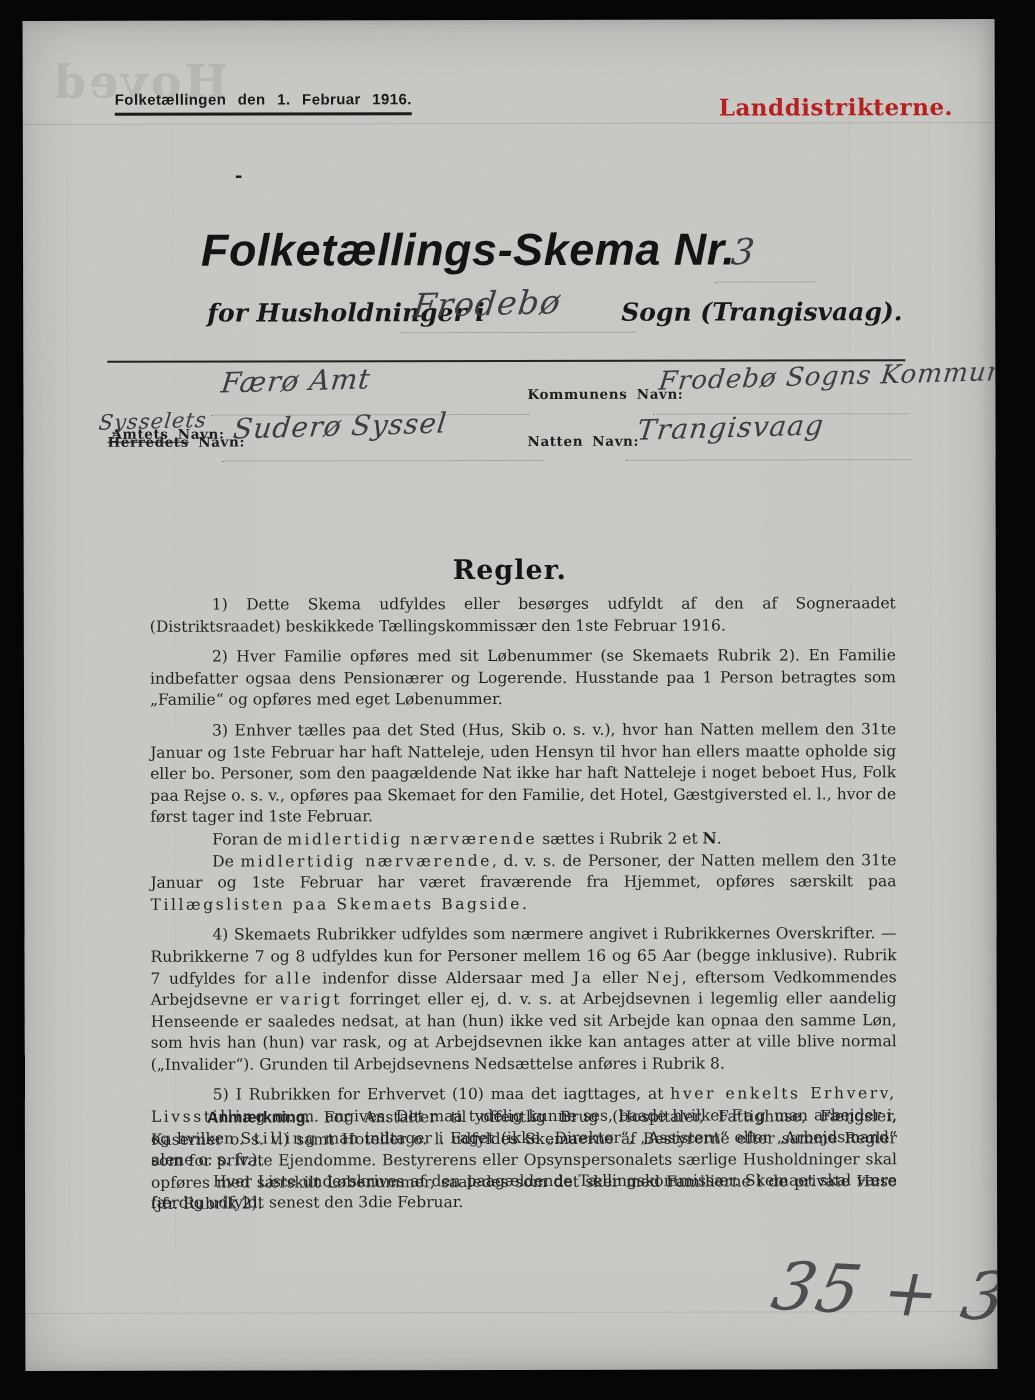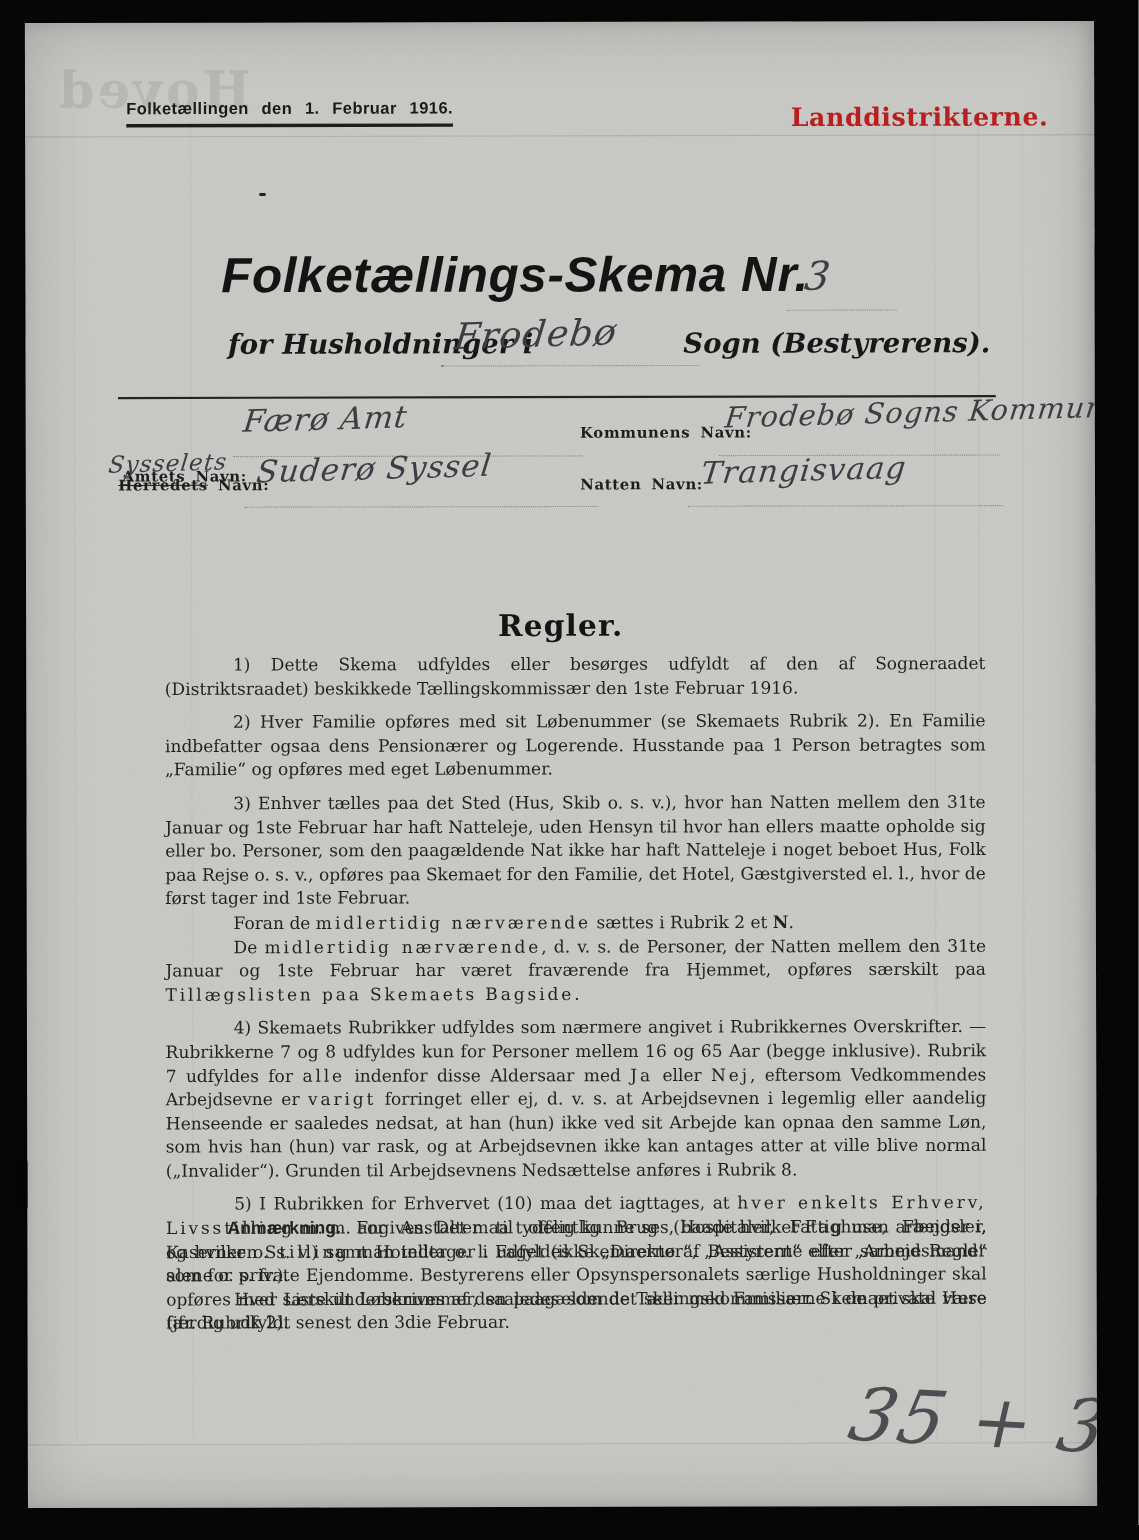--- a/index.html
+++ b/index.html
@@ -124,21 +124,21 @@
   <div class="abs hdr-right">Landdistrikterne.</div>
   <div class="abs stray-dash">-</div>
 
   <div class="abs title">Folketællings-Skema Nr.</div>
   <div class="abs hand title-number">3</div>
   <div class="abs u-line title-underline"></div>
 
   <div class="abs subtitle">for Husholdninger i</div>
   <div class="abs hand subtitle-value">Frodebø</div>
   <div class="abs u-line subtitle-underline"></div>
-  <div class="abs subtitle-suffix">Sogn (Bestyrerens).</div>
+  <div class="abs subtitle-suffix">Sogn (Trangisvaag).</div>
 
   <div class="abs big-rule"></div>
 
   <div class="abs field-label amt-label">Amtets Navn:</div>
   <div class="abs hand fv amt-value">Færø Amt</div>
   <div class="abs u-line amt-line"></div>
 
   <div class="abs field-label kommune-label">Kommunens Navn:</div>
   <div class="abs hand kommune-value">Frodebø Sogns Kommune</div>
   <div class="abs u-line kommune-line"></div>

